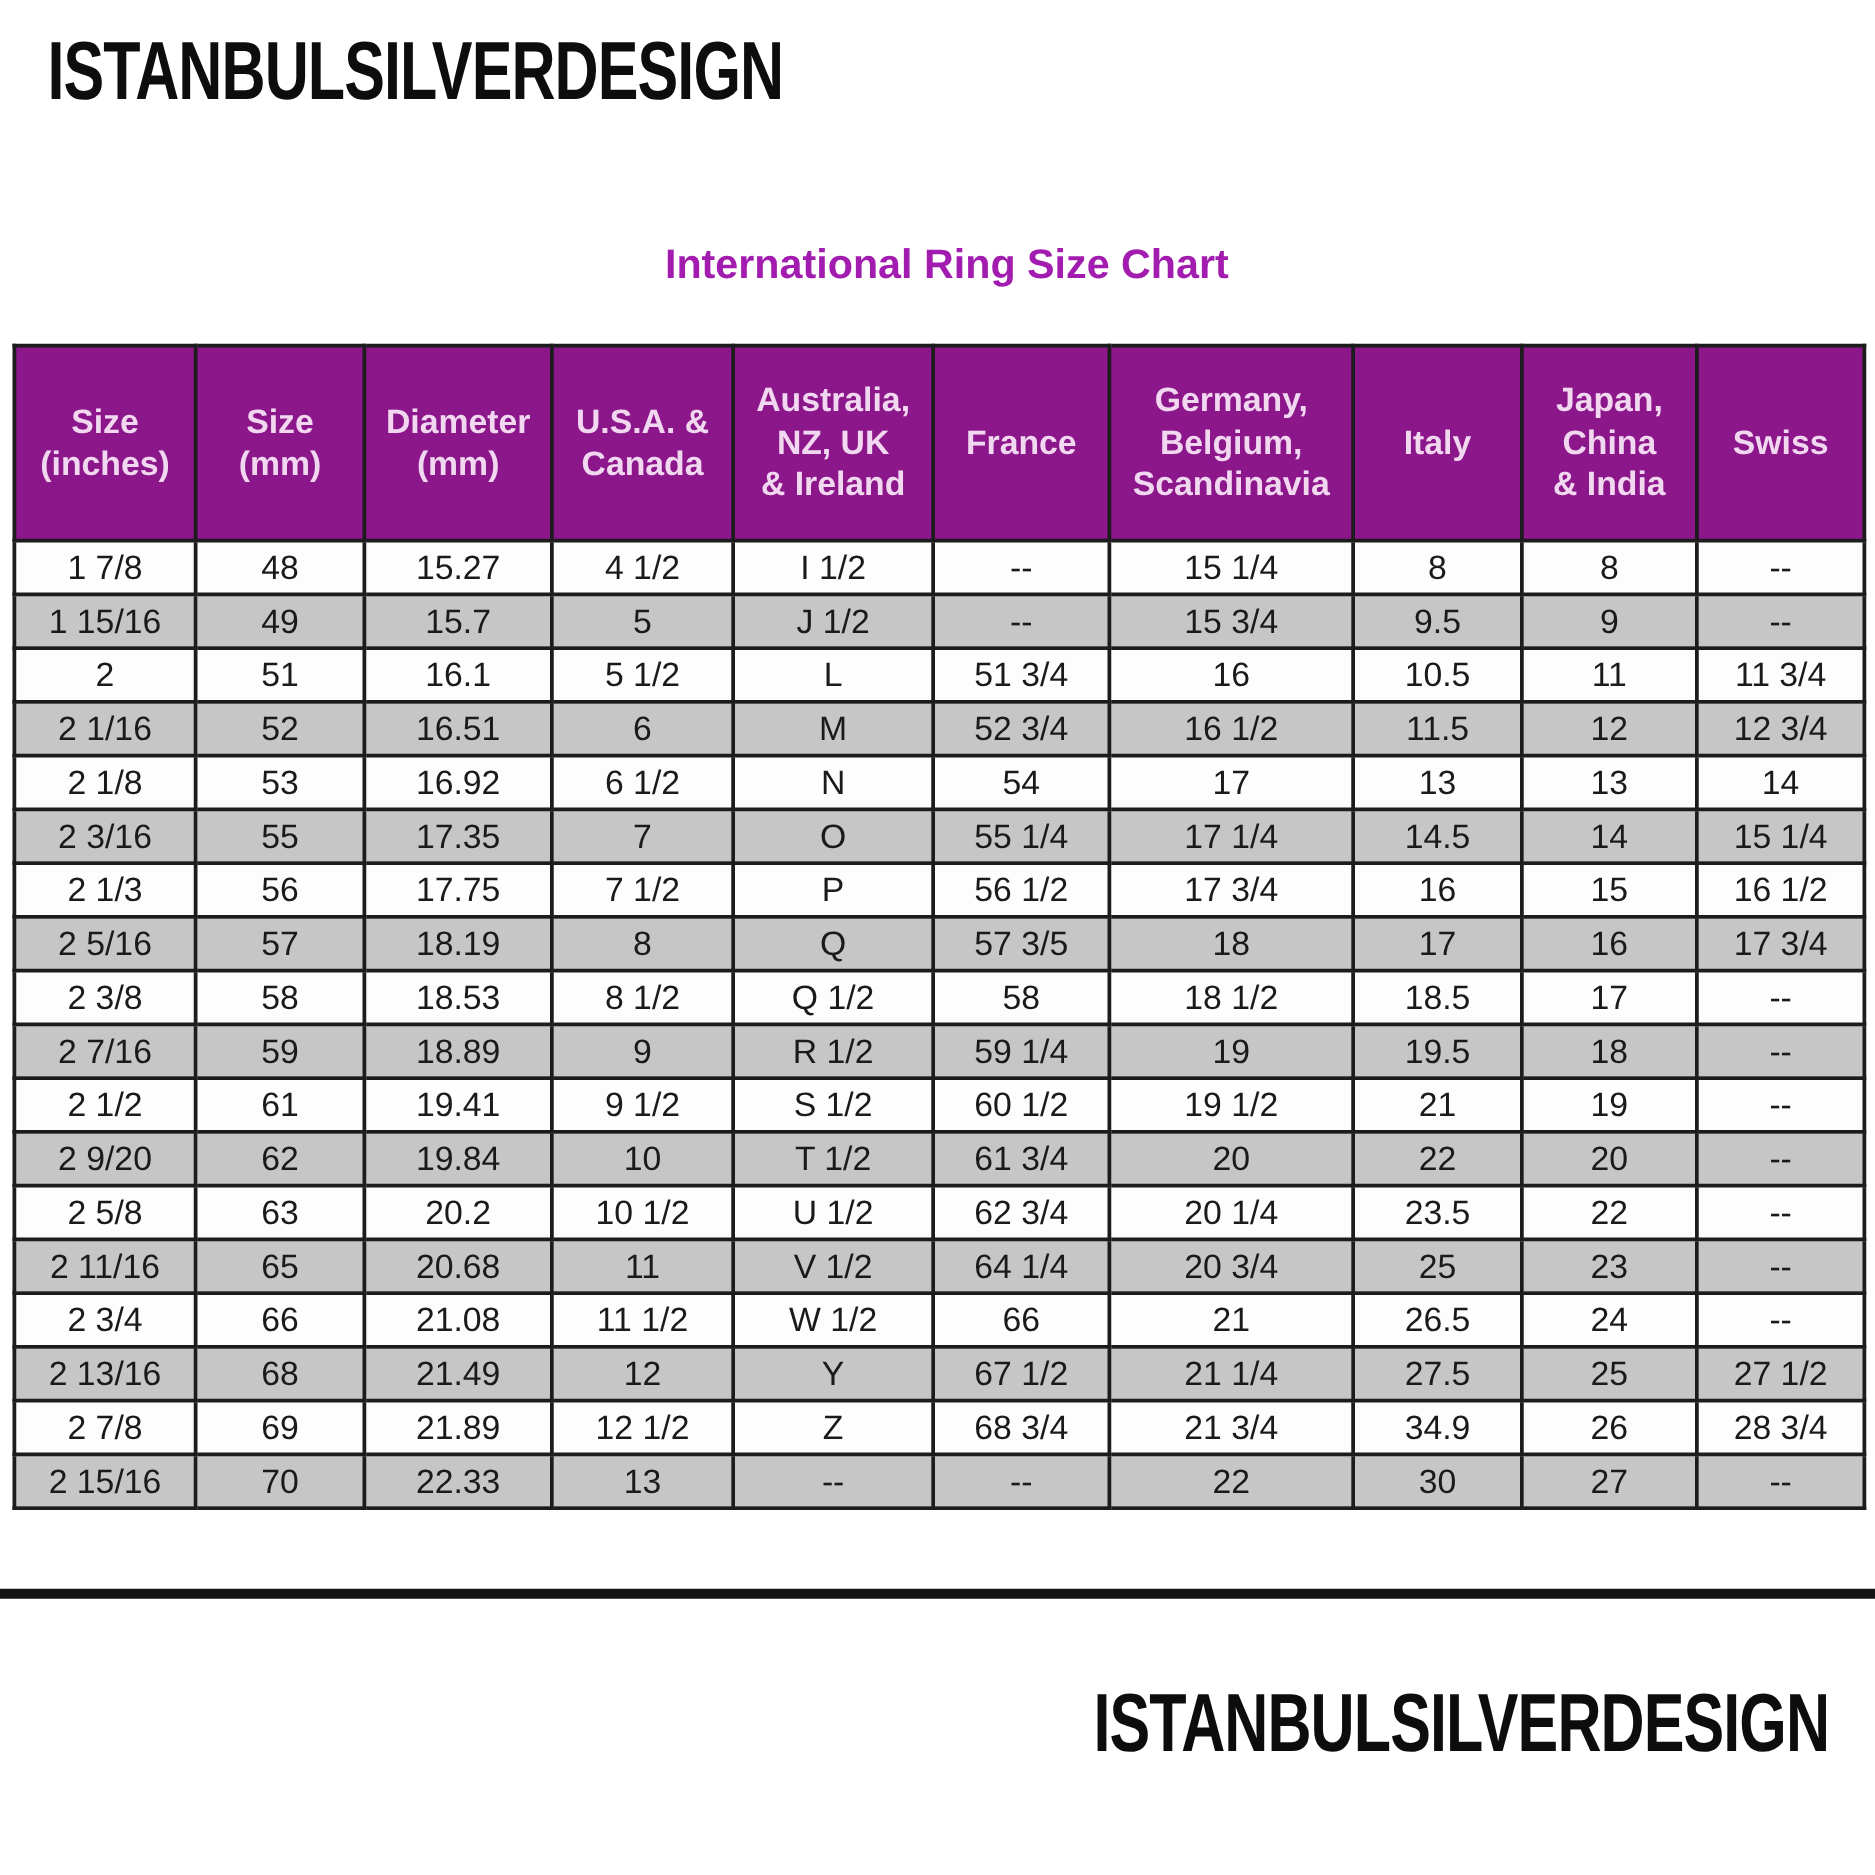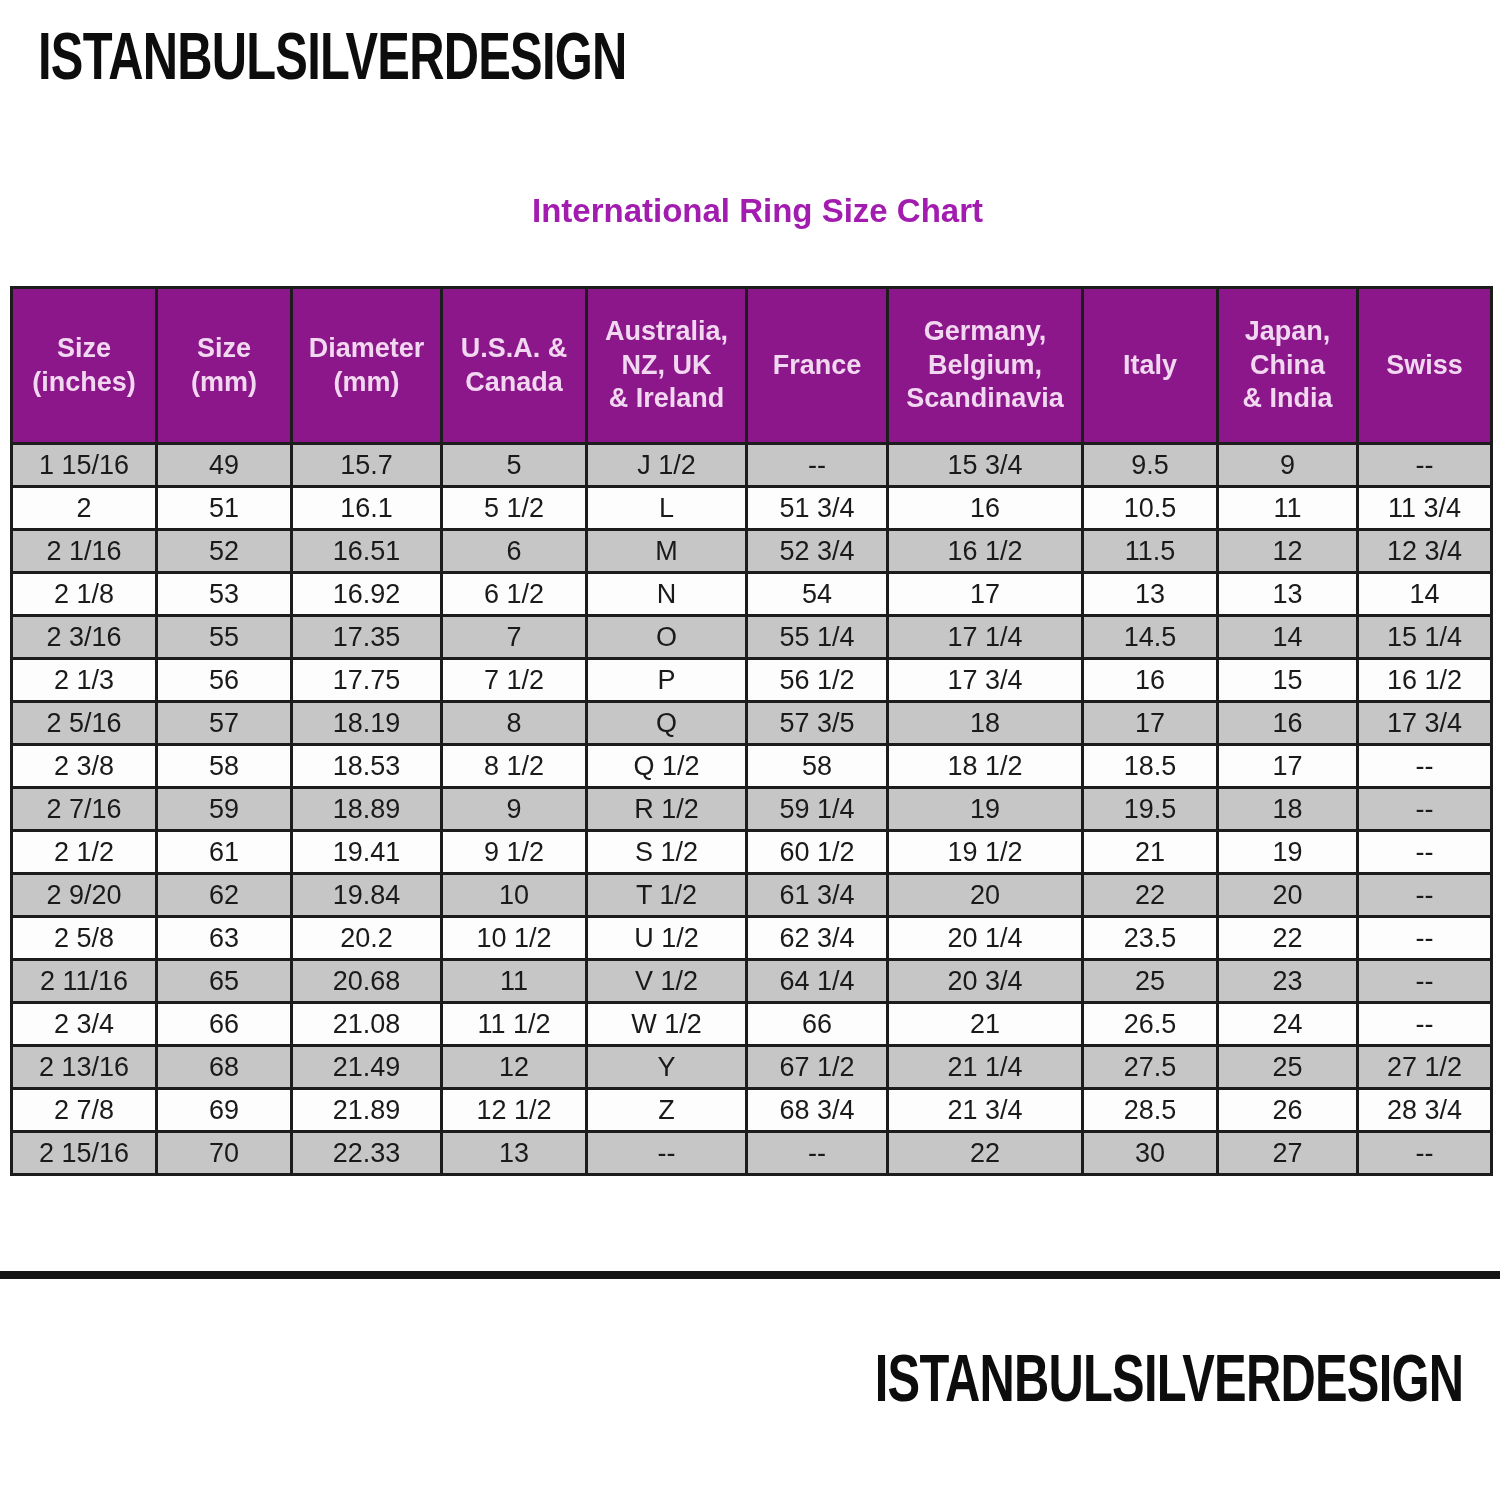--- a/index.html
+++ b/index.html
@@ -39,21 +39,21 @@
     top: 192px;
     width: 100%;
     text-align: center;
     font-size: 33px;
     font-weight: bold;
     color: #a21caf;
   }
   #size-table {
     position: absolute;
     left: 10px;
-    top: 286px;
+    top: 275px;
     width: 1480px;
     border-collapse: collapse;
     table-layout: fixed;
     border: 3px solid #1c1c1c;
   }
   #size-table th {
     background: #8B178B;
     color: #F2D7F0;
     font-weight: bold;
     font-size: 27px;
@@ -128,20 +128,32 @@
 Belgium,
 Scandinavia</th>
           <th>Italy</th>
           <th>Japan,
 China
 &amp; India</th>
           <th>Swiss</th>
         </tr>
     </thead>
     <tbody>
+        <tr>
+          <td>1 7/8</td>
+          <td>48</td>
+          <td>15.27</td>
+          <td>4 1/2</td>
+          <td>I 1/2</td>
+          <td>--</td>
+          <td>15 1/4</td>
+          <td>8</td>
+          <td>8</td>
+          <td>--</td>
+        </tr>
         <tr class="alt">
           <td>1 15/16</td>
           <td>49</td>
           <td>15.7</td>
           <td>5</td>
           <td>J 1/2</td>
           <td>--</td>
           <td>15 3/4</td>
           <td>9.5</td>
           <td>9</td>
@@ -316,21 +328,21 @@
           <td>27 1/2</td>
         </tr>
         <tr>
           <td>2 7/8</td>
           <td>69</td>
           <td>21.89</td>
           <td>12 1/2</td>
           <td>Z</td>
           <td>68 3/4</td>
           <td>21 3/4</td>
-          <td>28.5</td>
+          <td>34.9</td>
           <td>26</td>
           <td>28 3/4</td>
         </tr>
         <tr class="alt">
           <td>2 15/16</td>
           <td>70</td>
           <td>22.33</td>
           <td>13</td>
           <td>--</td>
           <td>--</td>

